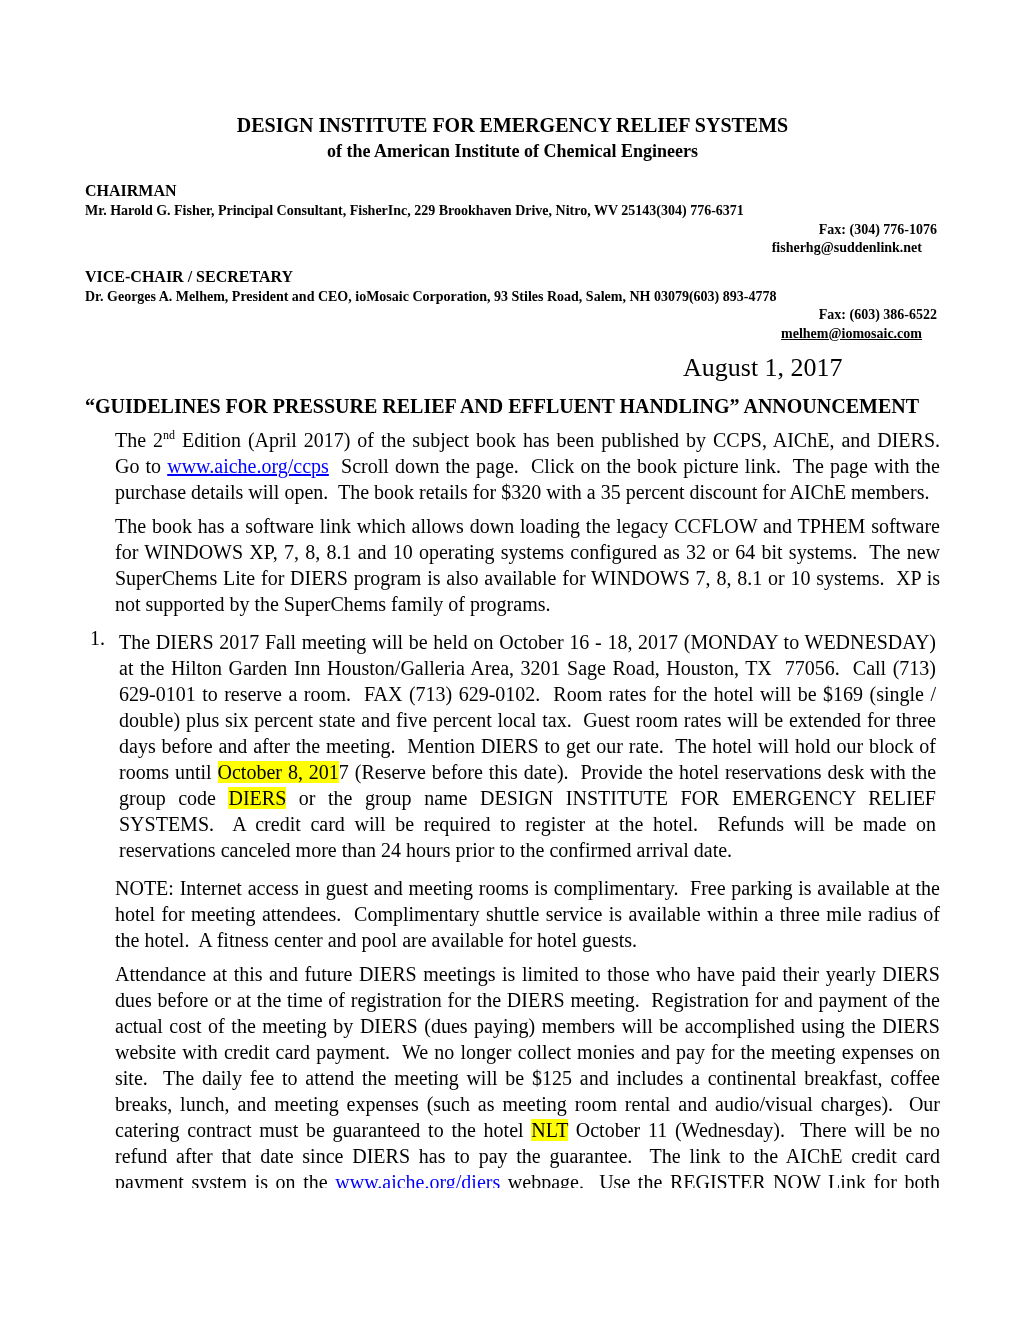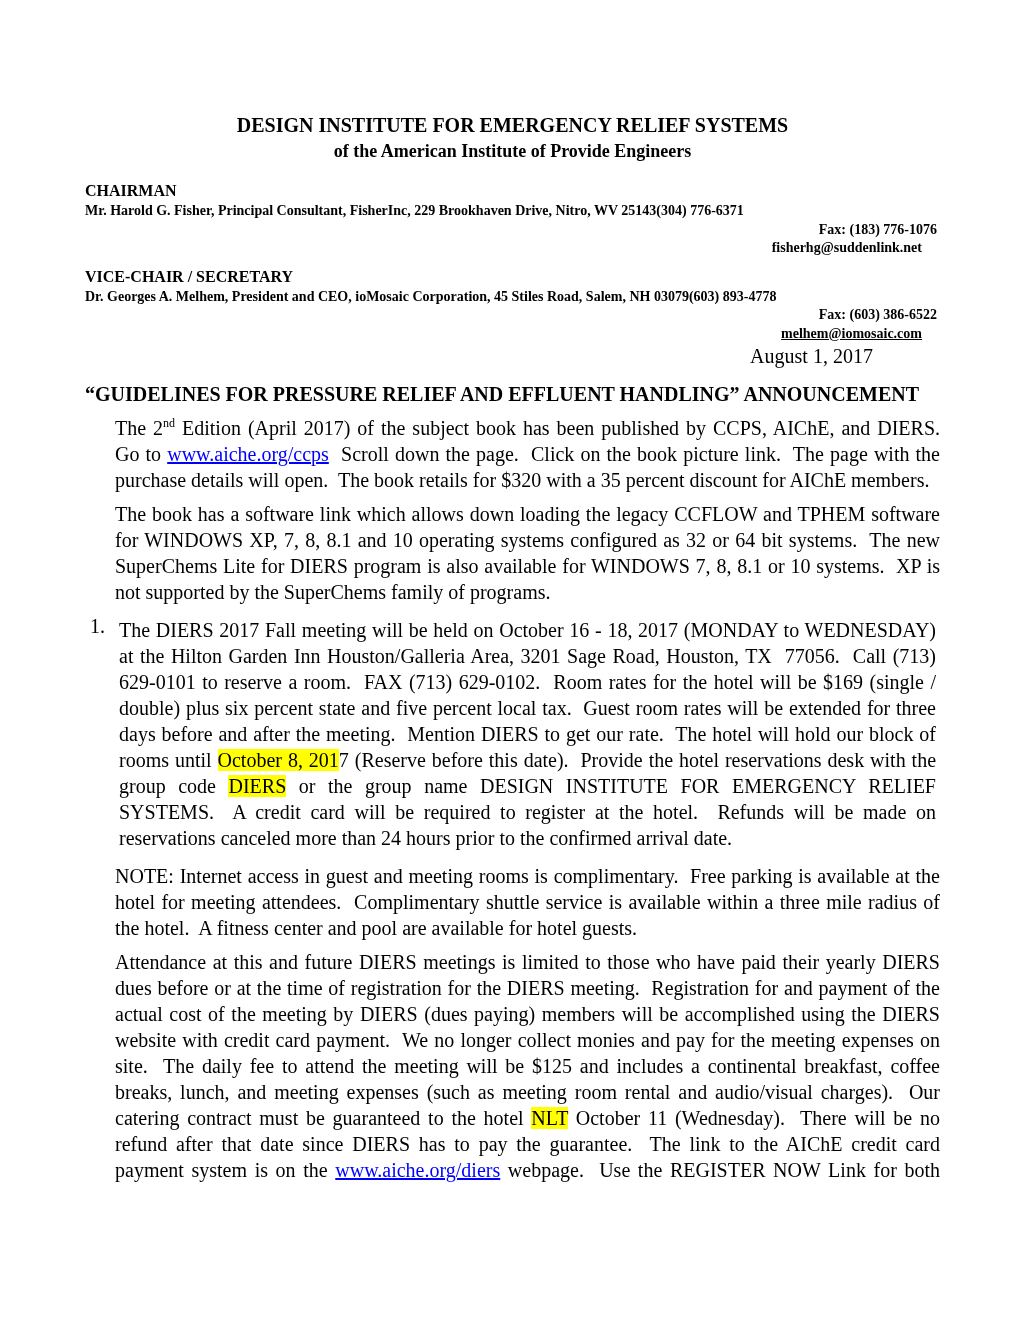--- a/index.html
+++ b/index.html
@@ -16,53 +16,53 @@
   .role{font-weight:bold;font-size:16px;line-height:22px;margin-top:16px;}
   .contact{font-weight:bold;font-size:14px;line-height:18.5px;}
   .contact-row{display:flex;justify-content:flex-start;}
   .r{text-align:right;}
   .inset-25{padding-right:25px;}
   .inset-45{padding-right:45px;}
   .inset-3{padding-right:3px;}
   .inset-18{padding-right:18px;}
   .u{text-decoration:underline;}
   .vc{margin-top:8px;}
-  .date{margin-top:0;margin-left:598px;font-size:20px;line-height:26px;text-align:center;}
+  .date{margin-top:12px;margin-left:598px;font-size:26px;line-height:26px;}
   .announce{margin-top:12px;font-weight:bold;font-size:20px;line-height:26px;}
   .section-heading{margin-top:10px;font-weight:bold;font-size:19.5px;line-height:26px;}
   p.body-para{
     margin:8px 0 0 30px;padding:0;
     text-align:justify;white-space:pre-wrap;
   }
   .numitem{display:flex;margin:8px 0 0 5px;}
   .num{flex:0 0 25px;}
   .numbody{flex:1;margin:4px;text-align:justify;white-space:pre-wrap;}
   mark{background:var(--hl,#ffff00);color:inherit;padding:0;}
   a.doclink{color:var(--link,#0000ff);text-decoration:underline;}
   sup{font-size:0.6em;line-height:0;vertical-align:super;}
 </style>
 </head>
 <body>
 
 <div class="page">
 
   <div class="org-title">DESIGN INSTITUTE FOR EMERGENCY RELIEF SYSTEMS</div>
-  <div class="org-subtitle">of the American Institute of Provide Engineers</div>
+  <div class="org-subtitle">of the American Institute of Chemical Engineers</div>
 
   <div class="role">CHAIRMAN</div>
   <div class="contact contact-row">
     <span>Mr. Harold G. Fisher, Principal Consultant, FisherInc, 229 Brookhaven Drive, Nitro, WV  25143</span>
     <span class="inset-25">(304) 776-6371</span>
   </div>
-  <div class="contact r inset-3">Fax: (183) 776-1076</div>
+  <div class="contact r inset-3">Fax: (304) 776-1076</div>
   <div class="contact r inset-18">fisherhg@suddenlink.net</div>
 
   <div class="role vc">VICE-CHAIR / SECRETARY</div>
   <div class="contact contact-row">
-    <span>Dr. Georges A. Melhem, President and CEO, ioMosaic Corporation, 45 Stiles Road, Salem, NH  03079</span>
+    <span>Dr. Georges A. Melhem, President and CEO, ioMosaic Corporation, 93 Stiles Road, Salem, NH  03079</span>
     <span class="inset-45">(603) 893-4778</span>
   </div>
   <div class="contact r inset-3">Fax: (603) 386-6522</div>
   <div class="contact r inset-18"><span class="u">melhem@iomosaic.com</span></div>
 
   <div class="date">August 1, 2017</div>
 
   <div class="announce">“GUIDELINES FOR PRESSURE RELIEF AND EFFLUENT HANDLING” ANNOUNCEMENT</div>
 
   <p class="body-para"><span>The 2</span><sup>nd</sup><span> Edition (April 2017) of the subject book has been published by CCPS, AIChE, and DIERS.  Go to </span><a class="doclink" href="#">www.aiche.org/ccps</a><span>  Scroll down the page.  Click on the book picture link.  The page with the purchase details will open.  The book retails for $320 with a 35 percent discount for AIChE members.</span></p>

